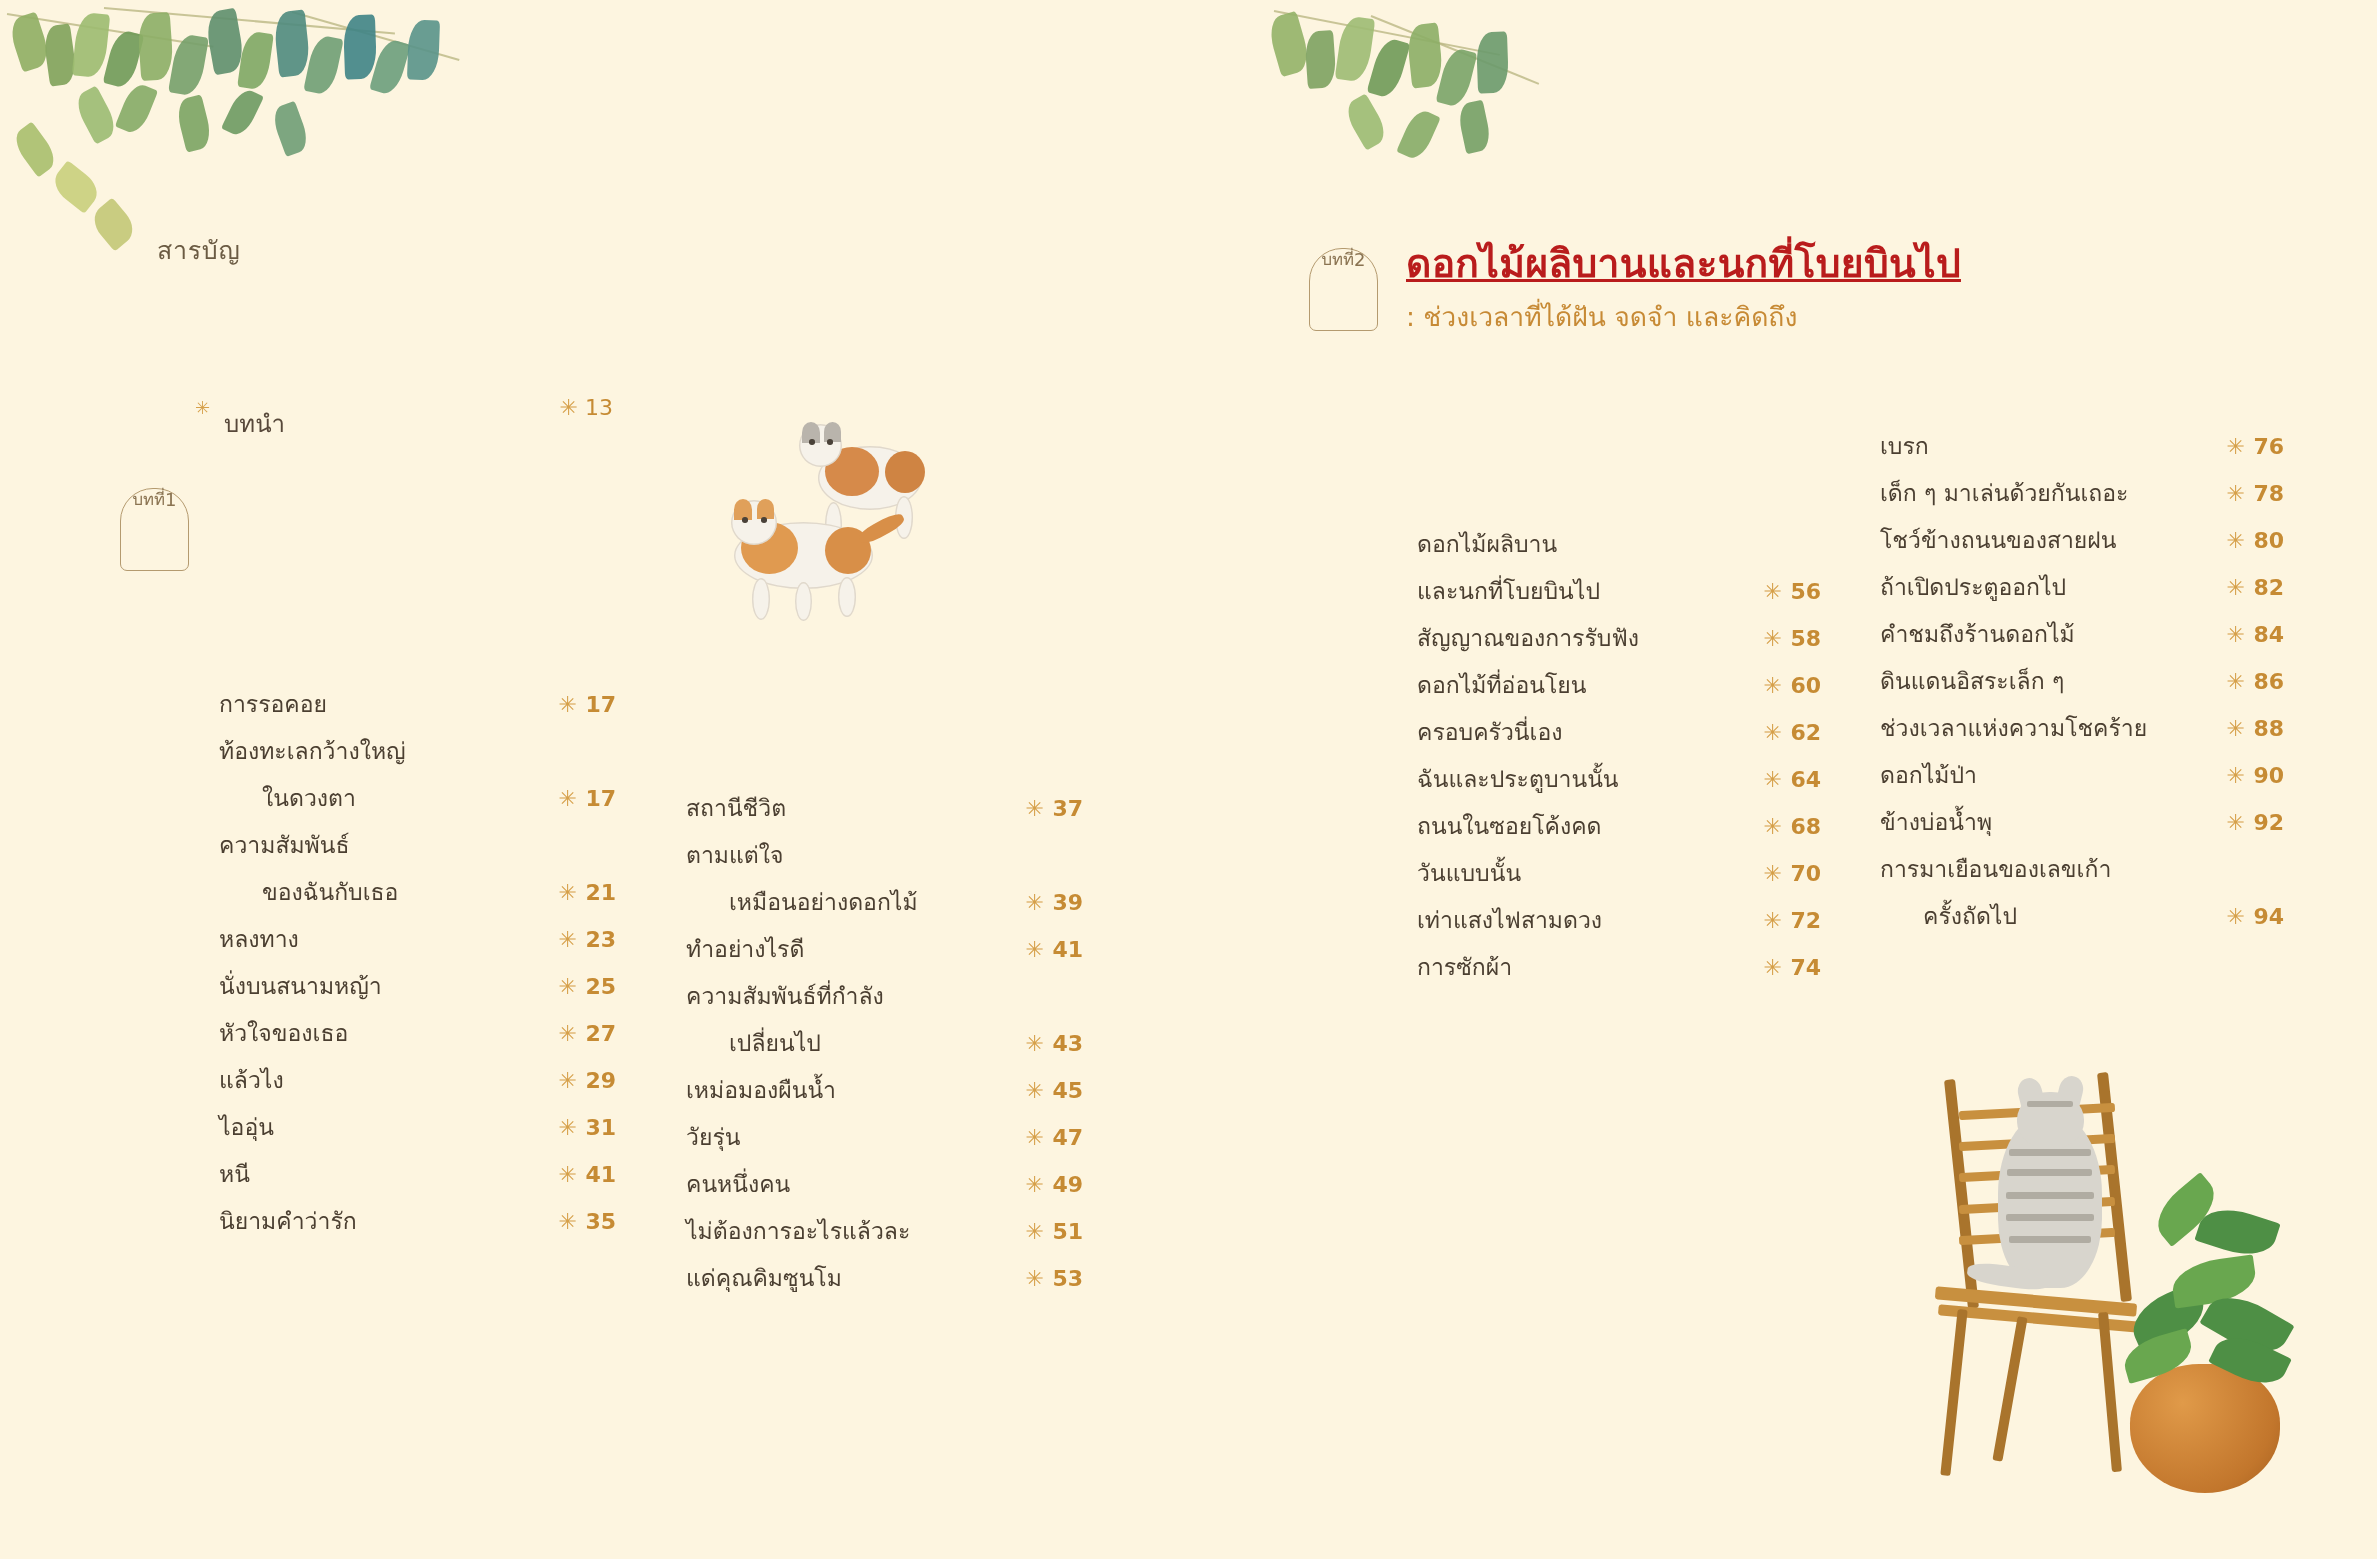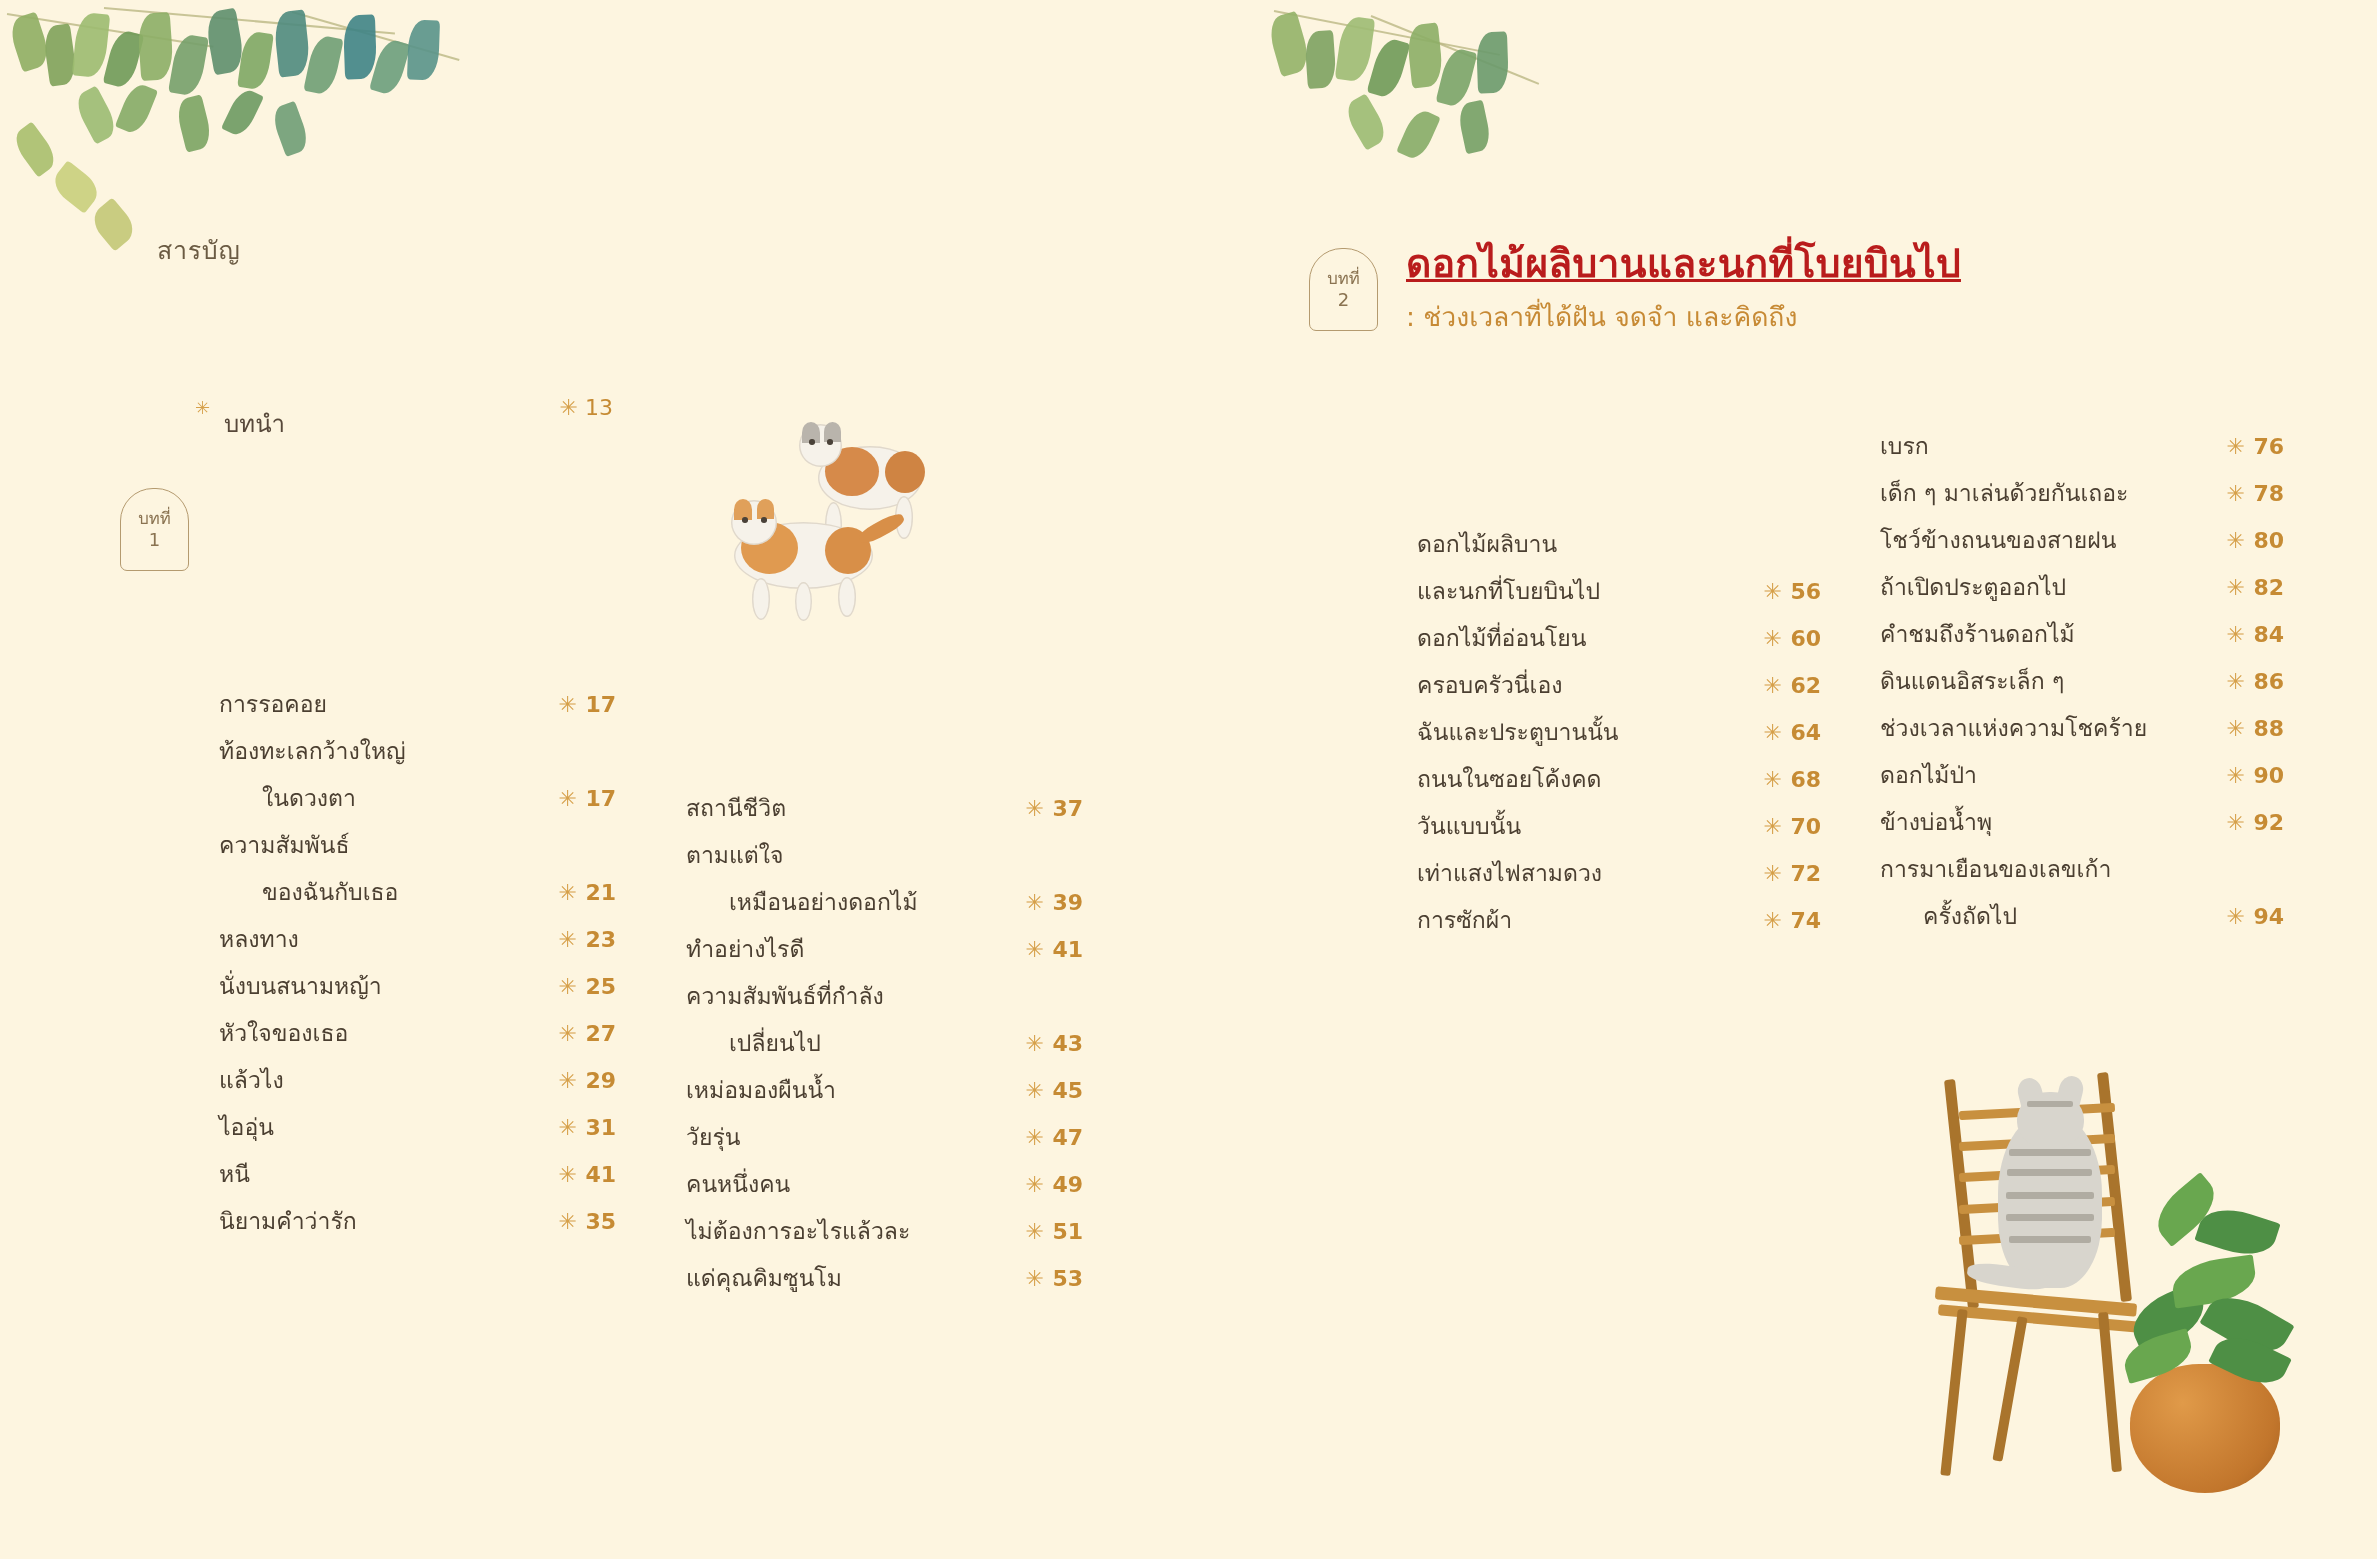--- a/index.html
+++ b/index.html
@@ -81,22 +81,21 @@
     position: absolute;
     display: flex;
     align-items: flex-start;
   }
   .chapter-badge {
     width: 67px;
     height: 81px;
     border: 1.4px solid #b49a6f;
     border-radius: 33px 33px 7px 7px;
     display: flex;
-    flex-direction: column;
-    align-items: center;
+    align-items: flex-start;
     justify-content: center;
     color: #8a7351;
     font-size: 16.7px;
     line-height: 1.25;
     background: transparent;
     flex: 0 0 auto;
     margin-top: 8.4px;
   }
   .chapter-badge .num { font-size: 18px; }
   .chapter-titles {
@@ -397,20 +396,24 @@
 
   <div class="col" style="left:1417px;top:526px;width:404px;">
       <div class="entry nopage">
         <span class="txt">ดอกไม้ผลิบาน</span>
       </div>
       <div class="entry">
         <span class="txt">และนกที่โบยบินไป</span>
         <span class="pg"><span class="st">✳</span><span>56</span></span>
       </div>
       <div class="entry">
+        <span class="txt">สัญญาณของการรับฟัง</span>
+        <span class="pg"><span class="st">✳</span><span>58</span></span>
+      </div>
+      <div class="entry">
         <span class="txt">ดอกไม้ที่อ่อนโยน</span>
         <span class="pg"><span class="st">✳</span><span>60</span></span>
       </div>
       <div class="entry">
         <span class="txt">ครอบครัวนี่เอง</span>
         <span class="pg"><span class="st">✳</span><span>62</span></span>
       </div>
       <div class="entry">
         <span class="txt">ฉันและประตูบานนั้น</span>
         <span class="pg"><span class="st">✳</span><span>64</span></span>

